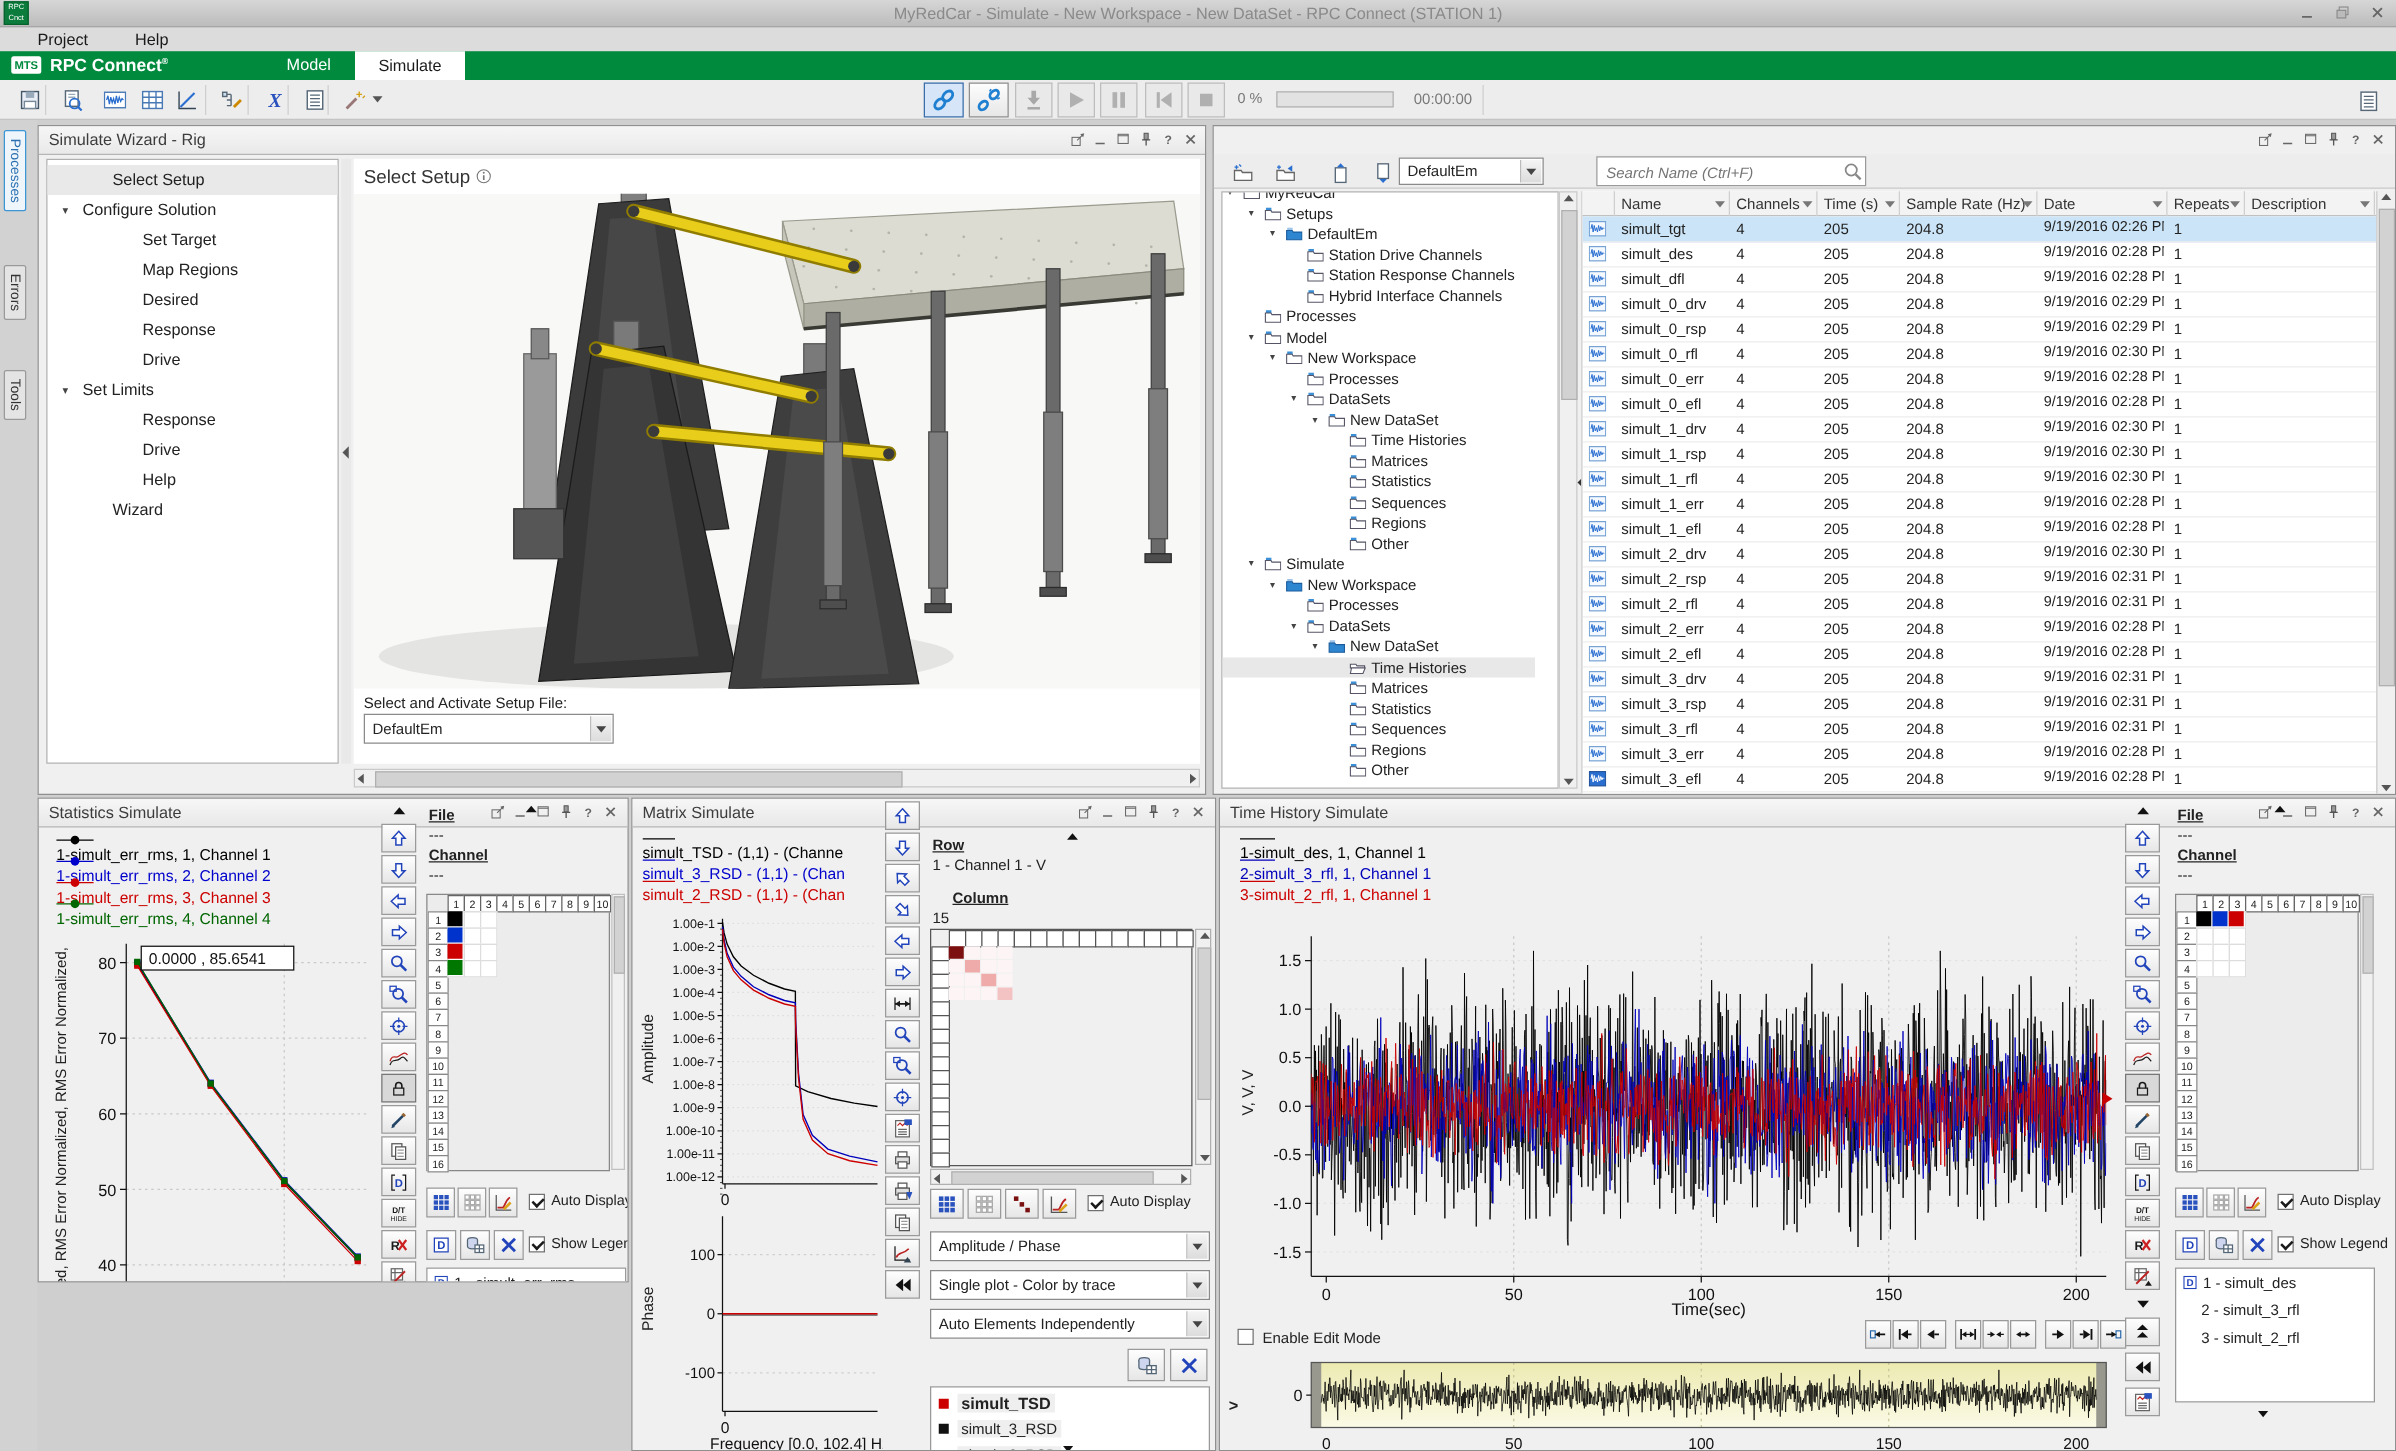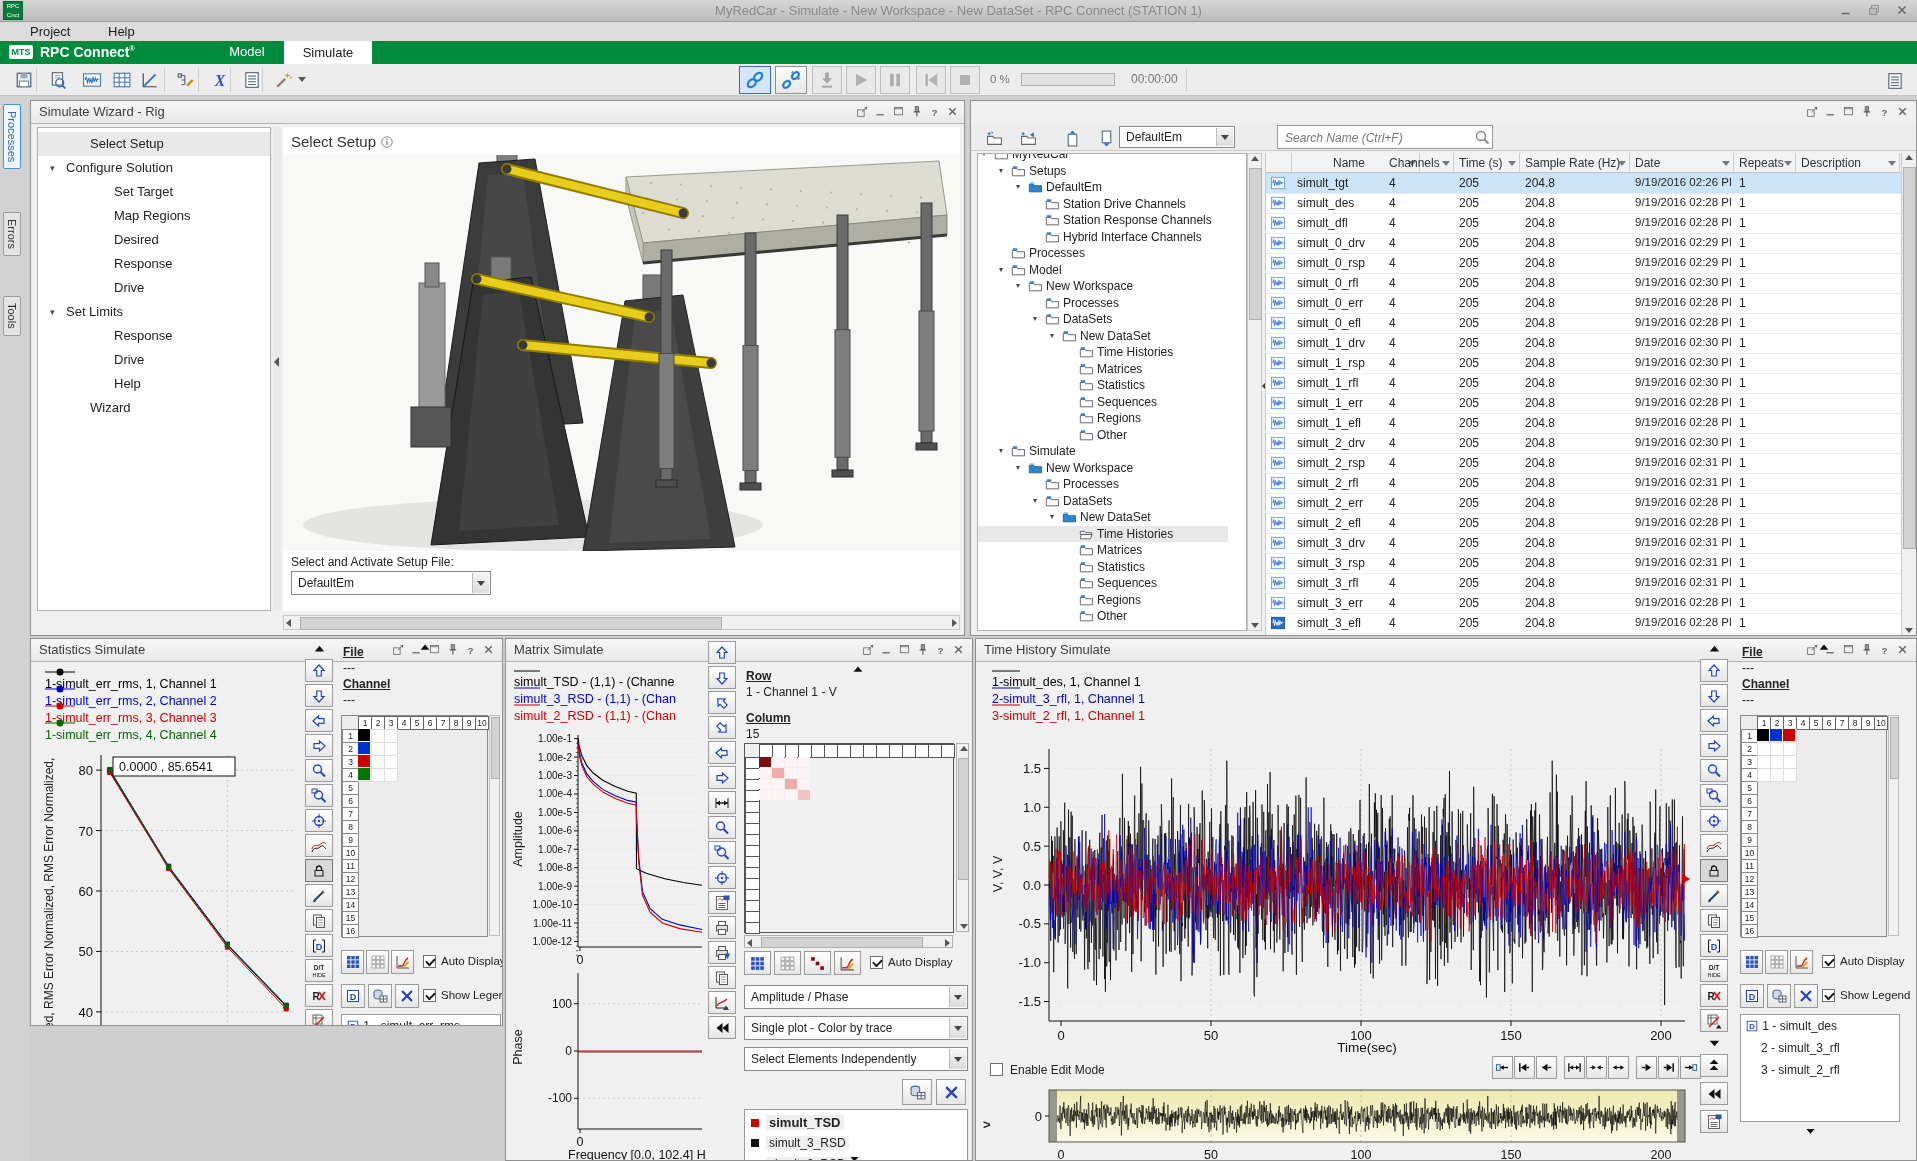--- a/index.html
+++ b/index.html
@@ -641,21 +641,21 @@
       </div>
       <div class="abs" style="left: 276px; top: 52px; width: 15px; height: 478px; background: rgb(240, 240, 240); border: 1px solid rgb(201, 201, 201);">
         <div style="position:absolute;top:2px;left:3px;width:0;height:0;border-left:4px solid transparent;border-right:4px solid transparent;border-bottom:5px solid #555"></div>
         <div style="position:absolute;top:14px;left:1px;width:11px;height:150px;background:#d2d2d2;border:1px solid #b0b0b0"></div>
         <div style="position:absolute;bottom:2px;left:3px;width:0;height:0;border-left:4px solid transparent;border-right:4px solid transparent;border-top:5px solid #555"></div>
       </div>
       <div class="abs" style="left: 291px; top: 280px; width: 0px; height: 0px; border-top: 5px solid transparent; border-bottom: 5px solid transparent; border-right: 5px solid rgb(51, 51, 51);"></div>
       <div class="abs" style="left: 294px; top: 52px; width: 636px; height: 482px; background: rgb(255, 255, 255); border-left: 1px solid rgb(201, 201, 201);">
         <div class="abs" style="left: 0px; top: 0px; width: 636px; height: 20px; background: rgb(243, 243, 243); border-bottom: 1px solid rgb(192, 192, 192);">
           <div class="abs" style="left: 0px; top: 0px; width: 26px; height: 20px; border-right: 1px solid rgb(207, 207, 207);"></div>
-          <div class="abs" style="left: 26px; top: 0px; width: 92px; height: 20px; border-right: 1px solid rgb(207, 207, 207); font-size: 12px; color: rgb(51, 51, 51); line-height: 20px; padding-left: 5px; overflow: hidden; margin-left: 36px;">Name<span class="tri" style="position:absolute;right:3px;top:8px;border-top-color:#777"></span></div>
+          <div class="abs" style="left: 26px; top: 0px; width: 92px; height: 20px; border-right: 1px solid rgb(207, 207, 207); font-size: 12px; color: rgb(51, 51, 51); line-height: 20px; padding-left: 5px; overflow: hidden;">Name<span class="tri" style="position:absolute;right:3px;top:8px;border-top-color:#777"></span></div>
           <div class="abs" style="left: 118px; top: 0px; width: 70px; height: 20px; border-right: 1px solid rgb(207, 207, 207); font-size: 12px; color: rgb(51, 51, 51); line-height: 20px; padding-left: 5px; overflow: hidden;">Channels<span class="tri" style="position:absolute;right:3px;top:8px;border-top-color:#777"></span></div>
           <div class="abs" style="left: 188px; top: 0px; width: 66px; height: 20px; border-right: 1px solid rgb(207, 207, 207); font-size: 12px; color: rgb(51, 51, 51); line-height: 20px; padding-left: 5px; overflow: hidden;">Time (s)<span class="tri" style="position:absolute;right:3px;top:8px;border-top-color:#777"></span></div>
           <div class="abs" style="left: 254px; top: 0px; width: 110px; height: 20px; border-right: 1px solid rgb(207, 207, 207); font-size: 12px; color: rgb(51, 51, 51); line-height: 20px; padding-left: 5px; overflow: hidden;">Sample Rate (Hz)<span class="tri" style="position:absolute;right:3px;top:8px;border-top-color:#777"></span></div>
           <div class="abs" style="left: 364px; top: 0px; width: 104px; height: 20px; border-right: 1px solid rgb(207, 207, 207); font-size: 12px; color: rgb(51, 51, 51); line-height: 20px; padding-left: 5px; overflow: hidden;">Date<span class="tri" style="position:absolute;right:3px;top:8px;border-top-color:#777"></span></div>
           <div class="abs" style="left: 468px; top: 0px; width: 62px; height: 20px; border-right: 1px solid rgb(207, 207, 207); font-size: 12px; color: rgb(51, 51, 51); line-height: 20px; padding-left: 5px; overflow: hidden;">Repeats<span class="tri" style="position:absolute;right:3px;top:8px;border-top-color:#777"></span></div>
           <div class="abs" style="left: 530px; top: 0px; width: 104px; height: 20px; border-right: 1px solid rgb(207, 207, 207); font-size: 12px; color: rgb(51, 51, 51); line-height: 20px; padding-left: 5px; overflow: hidden;">Description<span class="tri" style="position:absolute;right:3px;top:8px;border-top-color:#777"></span></div>
         </div>
         <div class="abs" style="left: 0px; top: 20px; width: 636px; height: 462px; overflow: hidden;">
           <div style="position: absolute; left: 0px; top: 0px; width: 636px; height: 20px; background: rgb(204, 228, 247); border-bottom: 1px solid rgb(237, 237, 237); cursor: pointer;">
             <span style="position:absolute;left:5px;top:3px">
@@ -1714,21 +1714,21 @@
           <polygon points="14.5,3 14.5,13 8.5,8" fill="#111"></polygon>
         </svg>
       </div>
       <div class="abs flat" style="left: 342px; top: 24px; width: 20px; height: 14px;">
         <svg width="14" height="14" viewBox="0 0 16 16">
           <polygon points="8,4 13,10 3,10" fill="#111"></polygon>
         </svg>
       </div>
       <div class="abs" style="left: 240px; top: 30px; font-size: 12px; font-weight: bold; text-decoration: underline;">Row</div>
       <div class="abs" style="left: 240px; top: 46px; font-size: 12px;">1 - Channel 1 - V</div>
-      <div class="abs" style="left: 240px; top: 72px; font-size: 12px; font-weight: bold; text-decoration: underline; text-align: right;">Column</div>
+      <div class="abs" style="left: 256px; top: 72px; font-size: 12px; font-weight: bold; text-decoration: underline; text-align: right;">Column</div>
       <div class="abs" style="left: 240px; top: 88px; font-size: 12px;">15</div>
       <div class="abs" style="left: 238px; top: 104px; width: 210px; height: 190px; background: rgb(240, 240, 240); border: 1px solid rgb(85, 85, 85);">
         <div style="position:absolute;left:14px;top:0;width:12px;height:12px;background:#fff;border:1px solid #555"></div>
         <div style="position:absolute;left:27px;top:0;width:12px;height:12px;background:#fff;border:1px solid #555"></div>
         <div style="position:absolute;left:40px;top:0;width:12px;height:12px;background:#fff;border:1px solid #555"></div>
         <div style="position:absolute;left:53px;top:0;width:12px;height:12px;background:#fff;border:1px solid #555"></div>
         <div style="position:absolute;left:66px;top:0;width:12px;height:12px;background:#fff;border:1px solid #555"></div>
         <div style="position:absolute;left:79px;top:0;width:12px;height:12px;background:#fff;border:1px solid #555"></div>
         <div style="position:absolute;left:92px;top:0;width:12px;height:12px;background:#fff;border:1px solid #555"></div>
         <div style="position:absolute;left:105px;top:0;width:12px;height:12px;background:#fff;border:1px solid #555"></div>
@@ -1840,21 +1840,21 @@
           <span class="tri"></span>
         </span>
       </div>
       <div class="ddown abs" style="left: 238px; top: 377px; width: 224px; height: 24px;">
         <span style="overflow:hidden;white-space:nowrap">Single plot - Color by trace</span>
         <span class="arr">
           <span class="tri"></span>
         </span>
       </div>
       <div class="ddown abs" style="left: 238px; top: 408px; width: 224px; height: 24px;">
-        <span style="overflow:hidden;white-space:nowrap">Select Elements Independently</span>
+        <span style="overflow:hidden;white-space:nowrap">Auto Elements Independently</span>
         <span class="arr">
           <span class="tri"></span>
         </span>
       </div>
       <div class="ibtn abs" style="left: 396px; top: 440px; width: 30px; height: 26px;">
         <svg width="17" height="17" viewBox="0 0 16 16">
           <ellipse cx="6" cy="4" rx="4" ry="2" fill="#cdd6ee" stroke="#567"></ellipse>
           <path d="M2,4 V9 a4,2 0 0 0 8,0 V4" fill="#cdd6ee" stroke="#567"></path>
           <rect x="8" y="8" width="7" height="6" fill="#fff" stroke="#567"></rect>
           <line x1="8" y1="11" x2="15" y2="11" stroke="#567"></line>

